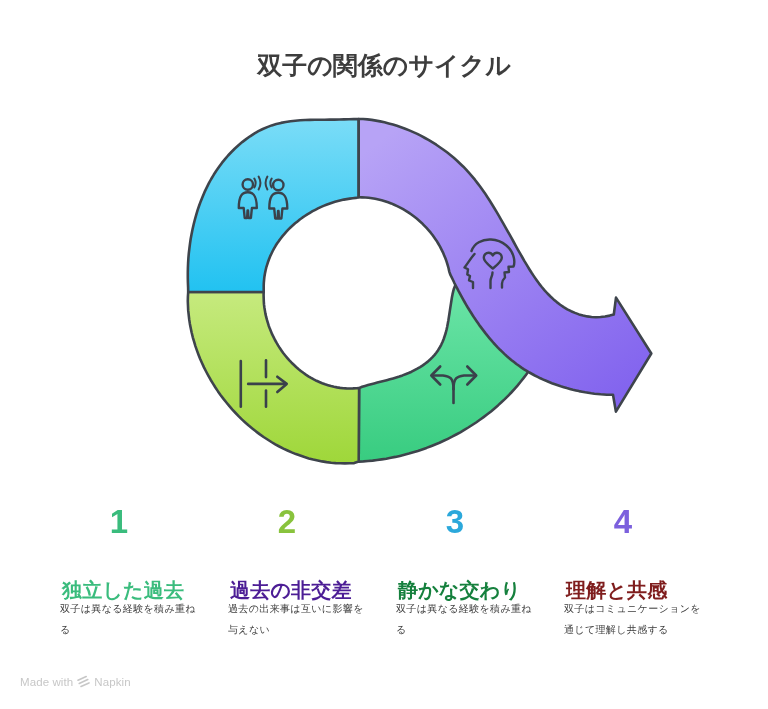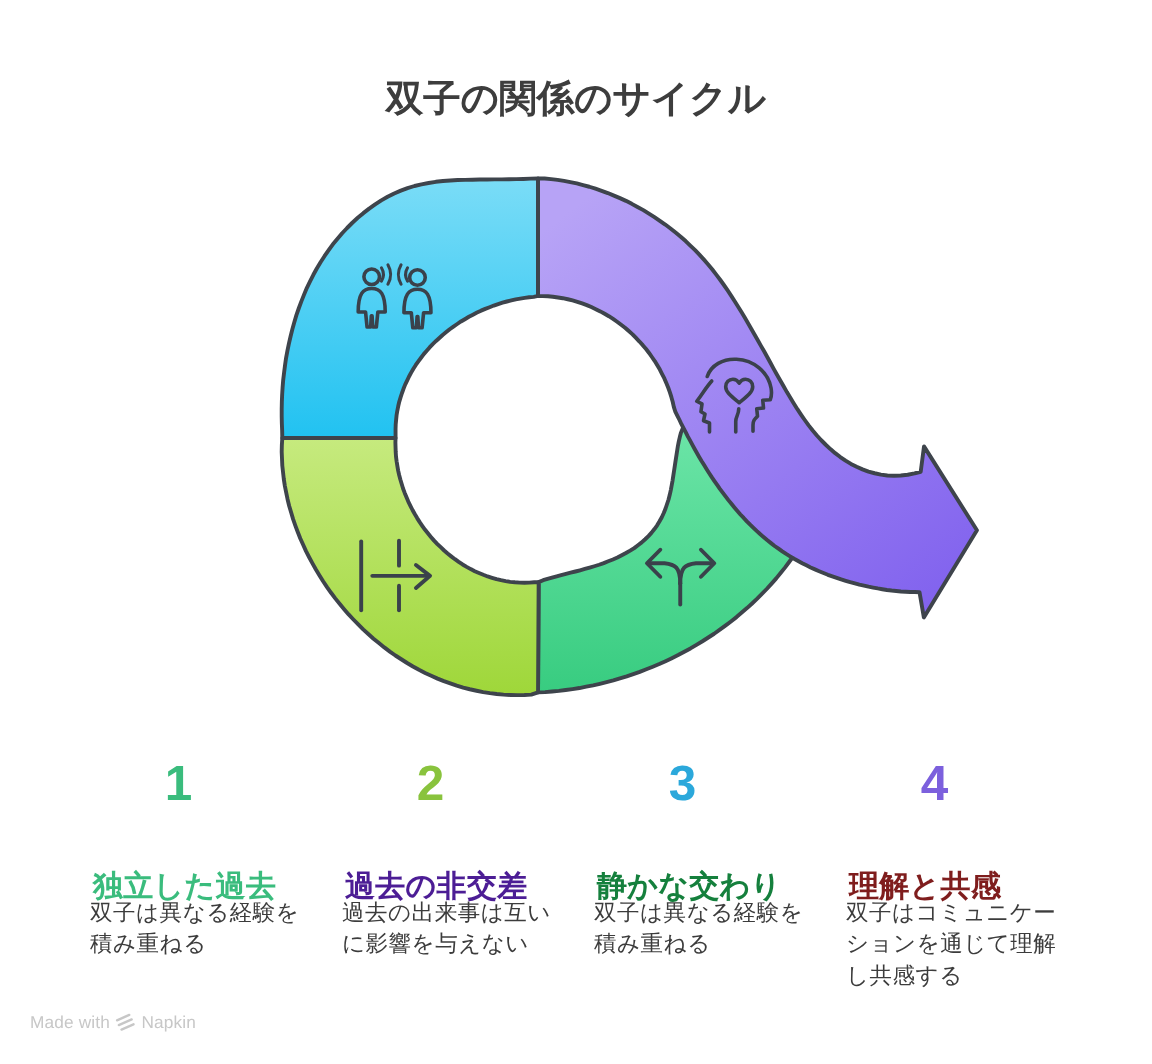--- a/index.html
+++ b/index.html
@@ -7,21 +7,21 @@
        font-family:"Liberation Sans",sans-serif;}
   .stage{position:absolute;left:0;top:0;width:616px;height:709px;}
   .title{position:absolute;left:0;top:49px;width:768px;text-align:center;
          font-size:25px;font-weight:700;color:#3d3d3d;letter-spacing:0px;}
   svg.diagram{position:absolute;left:0;top:0;}
   .step{position:absolute;width:150px;}
   .step .num{position:absolute;top:2px;left:0;width:118px;text-align:center;
              font-size:33px;font-weight:700;line-height:32px;}
   .step .head{position:absolute;top:73px;left:2px;font-size:20px;font-weight:700;
               letter-spacing:0.2px;white-space:nowrap;font-family:Liberation Mono, monospace;}
-  .step .body{position:absolute;top:94px;left:0;width:142px;font-size:15px;
+  .step .body{position:absolute;top:94px;left:0;width:142px;font-size:10px;
               line-height:21px;letter-spacing:0.35px;color:#3c3c3c;}
   .watermark{position:absolute;left:20px;top:675px;display:flex;align-items:center;
              gap:4px;font-size:11.5px;color:#c7c7c7;letter-spacing:0.1px;text-align:center;}
 </style>
 </head>
 <body>
 
 <div class="stage">
 
   <div class="title">双子の関係のサイクル</div>

